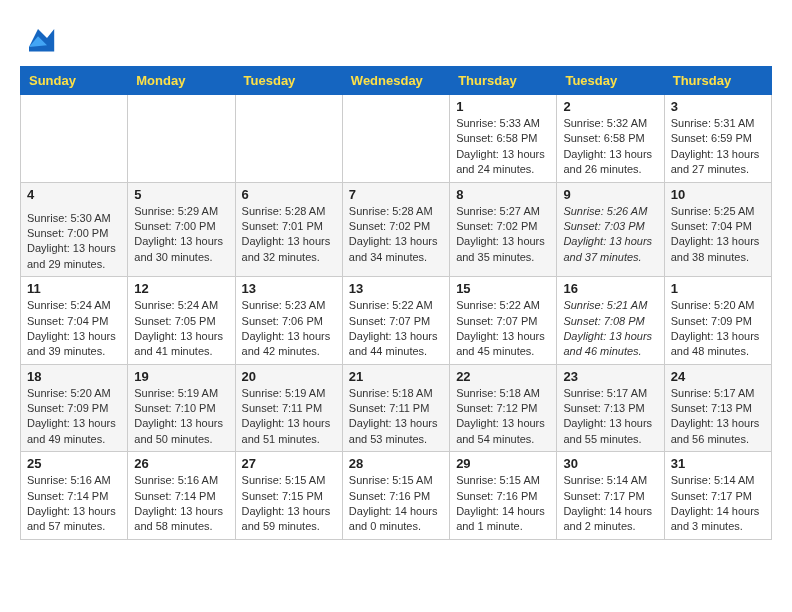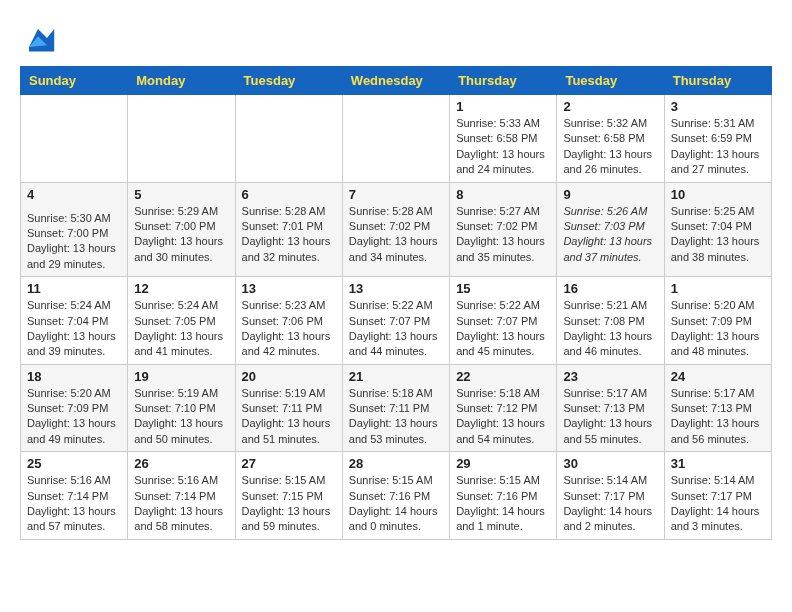--- a/index.html
+++ b/index.html
@@ -243,21 +243,21 @@
         </td>
         <td>
           <span class="day-number">15</span>
           <div class="day-info" style="white-space: pre-line;">Sunrise: 5:22 AM
 Sunset: 7:07 PM
 Daylight: 13 hours
 and 45 minutes.</div>
         </td>
         <td>
           <span class="day-number">16</span>
-          <div class="day-info" style="white-space: pre-line;">Sunrise: 5:21 AM
+          <div class="day-info" style="white-space: pre-line; font-style: italic;">Sunrise: 5:21 AM
 Sunset: 7:08 PM
 Daylight: 13 hours
 and 46 minutes.</div>
         </td>
         <td>
           <span class="day-number">1</span>
           <div class="day-info" style="white-space: pre-line;">Sunrise: 5:20 AM
 Sunset: 7:09 PM
 Daylight: 13 hours
 and 48 minutes.</div>

